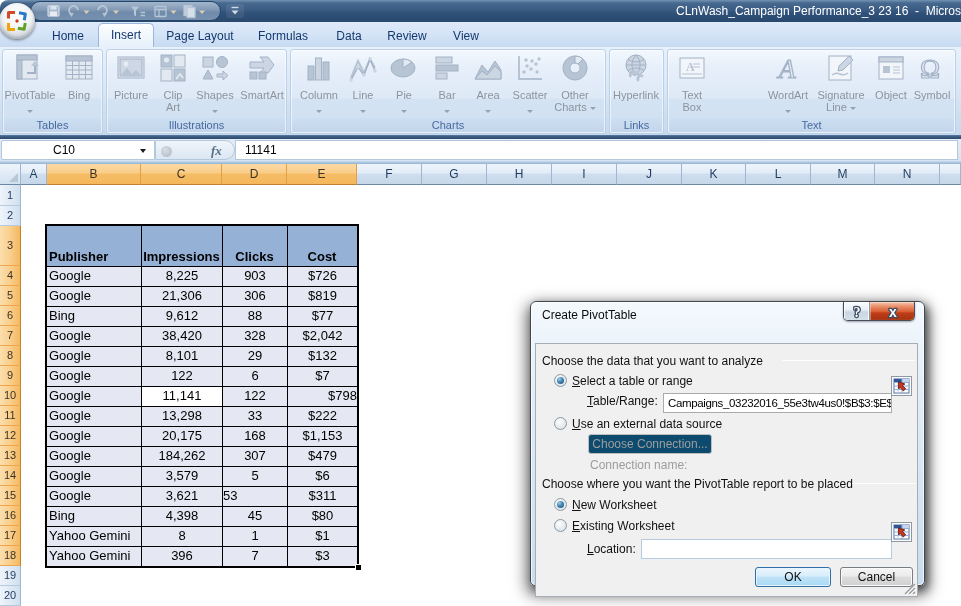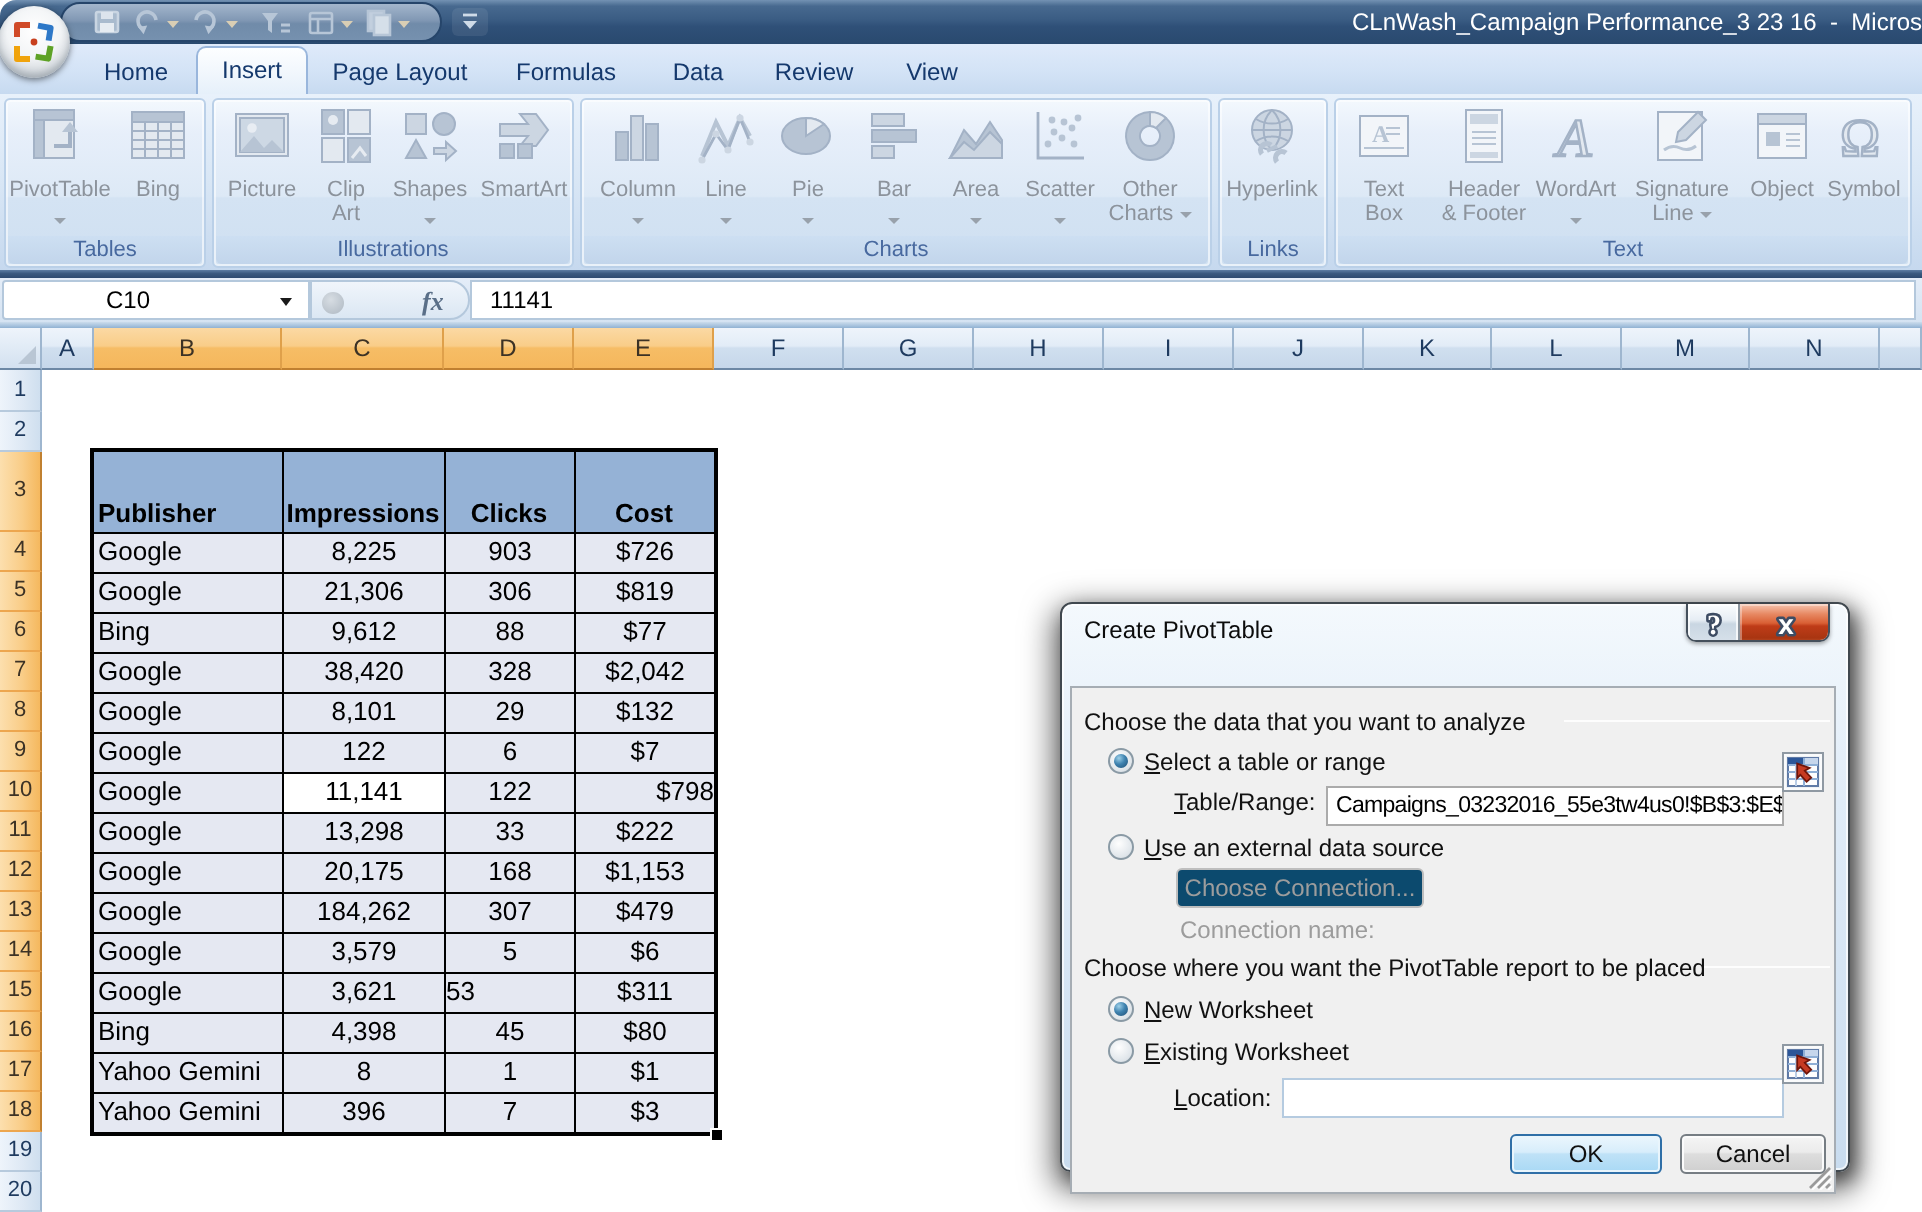--- a/index.html
+++ b/index.html
@@ -313,31 +313,20 @@
     </div>
 <div class="a btn" style="left:672px;top:5px;width:40px">
       <div style="height:37px">
         <svg class="ic" width="32" height="32" viewBox="0 0 32 32">
           <rect x="4" y="6" width="24" height="20" fill="#f2f5f9" stroke="#a3b2c6"></rect>
           <text x="10" y="19" font-size="12" font-weight="bold" fill="#b7c4d4" font-family="Liberation Serif,serif">A</text>
           <path d="M17 12 h7 M17 15 h7 M6 22 h20" stroke="#b7c4d4"></path>
         </svg>
       </div>
       <div class="blabel">Text<br>Box</div>
-    </div>
-<div class="a btn" style="left:715px;top:5px;width:54px">
-      <div style="height:37px">
-        <svg class="ic" width="32" height="32" viewBox="0 0 32 32">
-          <rect x="7" y="3" width="18" height="26" fill="#f2f5f9" stroke="#a3b2c6"></rect>
-          <rect x="9" y="5" width="14" height="5" fill="#ccd6e2"></rect>
-          <path d="M10 14 h12 M10 17 h12 M10 20 h12" stroke="#b7c4d4"></path>
-          <rect x="9" y="24" width="14" height="3" fill="#ccd6e2"></rect>
-        </svg>
-      </div>
-      <div class="blabel">Header<br>&amp; Footer</div>
     </div>
 <div class="a btn" style="left:762px;top:5px;width:52px">
       <div style="height:37px">
         <svg class="ic" width="32" height="32" viewBox="0 0 32 32">
           <text x="6" y="26" font-size="27" font-family="Liberation Serif,serif" fill="#e3e9f0" stroke="#a3b2c6" stroke-width="1.2" transform="skewX(-10) translate(3 0)">A</text>
         </svg>
       </div>
       <div class="blabel">WordArt</div>
       <div style="margin-top:1px"><span class="dropar"></span></div>
     </div>

